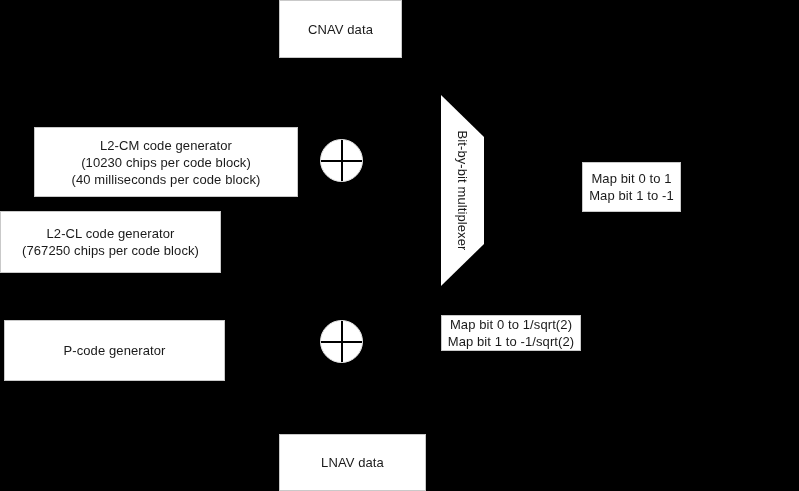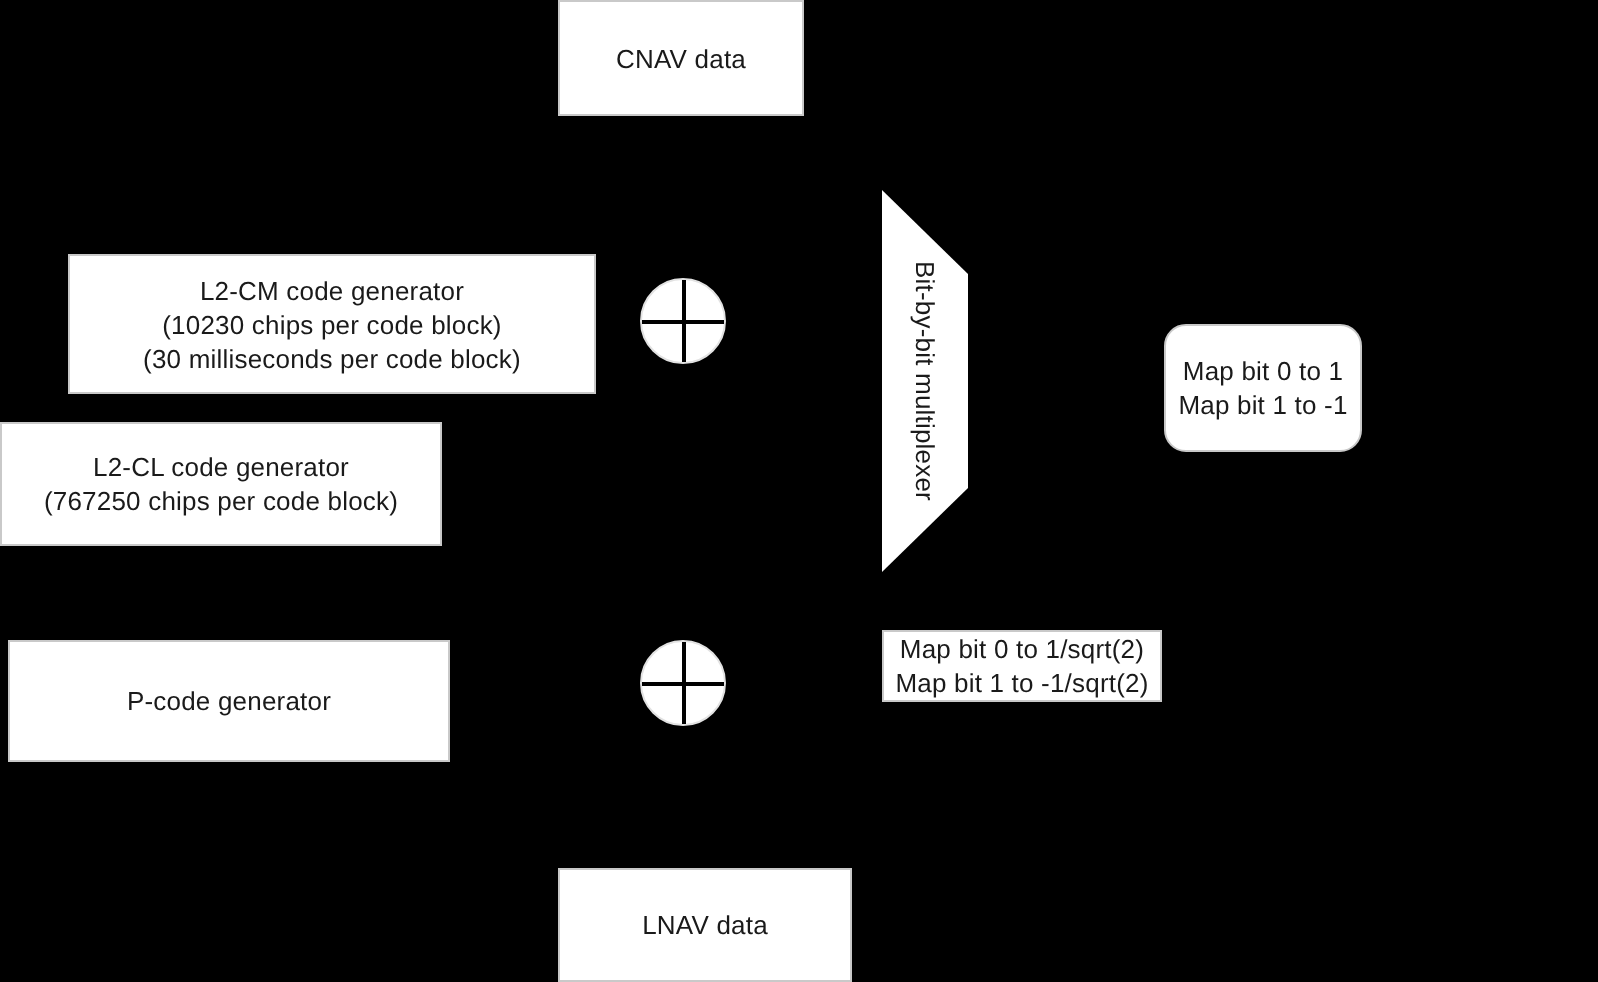--- a/index.html
+++ b/index.html
@@ -41,21 +41,21 @@
   
   #box-l2cm   { left: 0px;   top: 127px; width: 264px; height: 70px; margin-left: 34px; }
   #box-l2cl   { left: 0px;   top: 211px; width: 221px; height: 62px; }
   #box-pcode  { left: 4px;   top: 320px; width: 221px; height: 61px; }
 
   
   #box-cnav   { left: 279px; top: 0px;   width: 123px; height: 58px; }
   #box-lnav   { left: 279px; top: 434px; width: 147px; height: 57px; }
 
   
-  #box-map-bpsk { left: 582px; top: 162px; width: 99px; height: 64px; border-radius: 11px; }
+  #box-map-bpsk { left: 582px; top: 162px; width: 99px; height: 50px; }
   #box-map-qpsk { left: 441px; top: 315px; width: 140px; height: 36px; }
 
   
   .adder {
     position: absolute;
     width: 43px;
     height: 43px;
     border-radius: 50%;
     background: #ffffff;
     border: 1px solid #e2e2e2;
@@ -117,21 +117,21 @@
 
 <div id="canvas">
 
   <div class="box" id="box-cnav">
     <span class="line">CNAV data</span>
   </div>
 
   <div class="box" id="box-l2cm">
     <span class="line">L2-CM code generator</span>
     <span class="line">(10230 chips per code block)</span>
-    <span class="line">(30 milliseconds per code block)</span>
+    <span class="line">(40 milliseconds per code block)</span>
   </div>
 
   <div class="box" id="box-l2cl">
     <span class="line">L2-CL code generator</span>
     <span class="line">(767250 chips per code block)</span>
   </div>
 
   <div class="box" id="box-pcode">
     <span class="line">P-code generator</span>
   </div>

